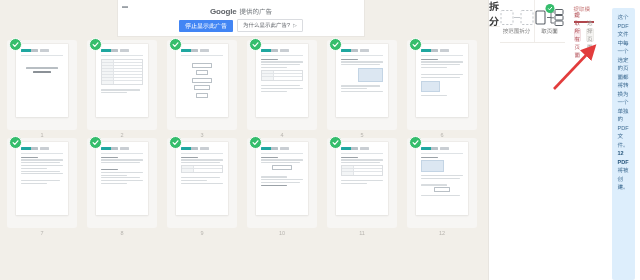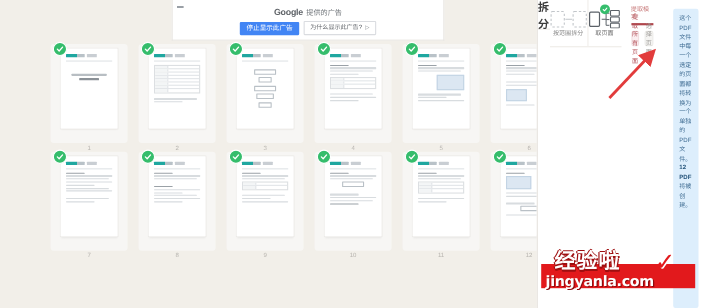--- a/index.html
+++ b/index.html
@@ -10,21 +10,20 @@
     background: #f2efe9;
   }
   .app { position: relative; width: 640px; height: 280px; display: flex; }
 
   
   .main {
     position: relative;
     width: 488px; height: 280px;
     background: #f2efe9;
     overflow: hidden;
-    margin-left: 39px;
   }
 
   
   .ad-banner {
     position: absolute; left: 117px; top: 0;
     width: 248px; height: 37px;
     background: #ffffff;
     border: 1px solid #e9e6e1;
     border-top: none;
     display: flex; flex-direction: column;
@@ -690,20 +689,14 @@
 
   <svg class="arrow-svg" viewBox="0 0 52 48">
     <defs>
       <marker id="ah" markerWidth="6" markerHeight="6" refX="3" refY="3" orient="auto">
         <path d="M0,0 L6,3 L0,6 z" fill="#e23c3c"></path>
       </marker>
     </defs>
     <line x1="6" y1="45" x2="43" y2="6" stroke="#e23c3c" stroke-width="2.6" marker-end="url(#ah)"></line>
   </svg>
 
-  <div class="watermark">
-    <div class="wm-band"></div>
-    <div class="wm-cn">经验啦</div>
-    <div class="wm-tick">✓</div>
-    <div class="wm-url">jingyanla.com</div>
-  </div>
 
 </div>
 
 </body></html>

